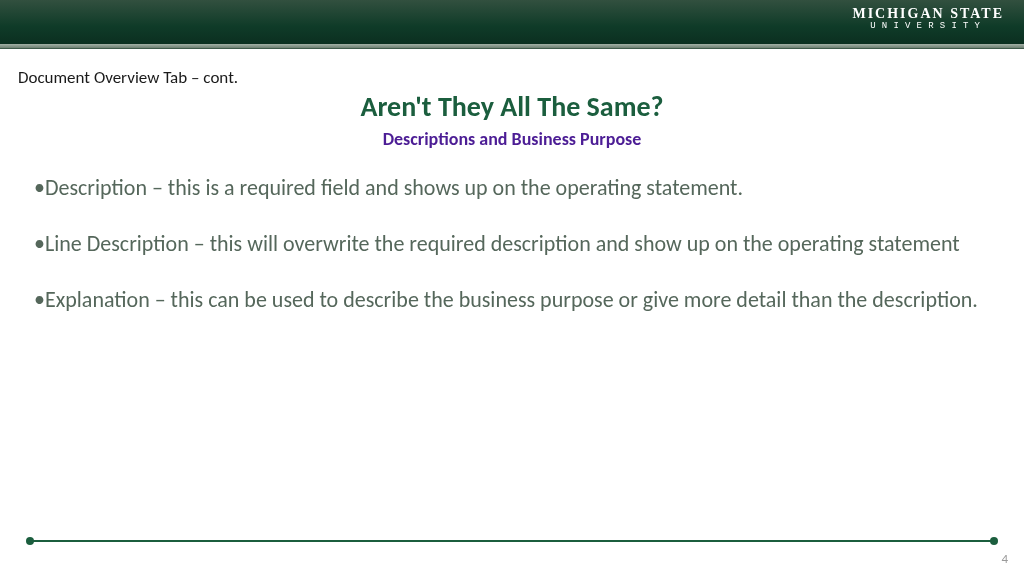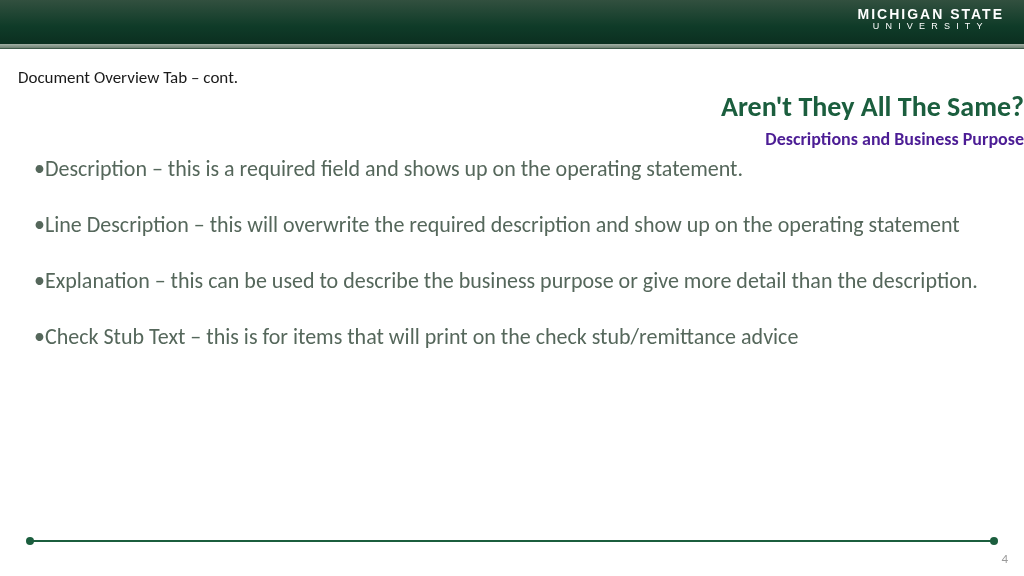--- a/index.html
+++ b/index.html
@@ -5,41 +5,41 @@
   * { margin: 0; padding: 0; box-sizing: border-box; }
   html, body { width: 1024px; height: 576px; font-family: "Segoe UI", Calibri, Arial, sans-serif; background: #fff; overflow: hidden; }
   .top-band {
     width: 1024px; height: 44px;
     background: linear-gradient(to bottom, #32503f 0%, #0f3b28 60%, #0b2f20 100%);
     position: relative;
   }
   .logo {
     position: absolute; right: 20px; top: 6px; color: #fff; text-align: center;
   }
-  .logo .l1 { font-family: Liberation Sans, sans-serif; font-weight: bold; font-size: 14px; letter-spacing: 2px; }
-  .logo .l2 { font-family: Liberation Sans, sans-serif; font-size: 9px; letter-spacing: 6.2px; margin-top: -1px; }
+  .logo .l1 { font-family: Liberation Serif, serif; font-weight: bold; font-size: 14px; letter-spacing: 2px; }
+  .logo .l2 { font-family: Liberation Mono, monospace; font-size: 9px; letter-spacing: 6.2px; margin-top: -1px; }
   .accent-line {
     width: 1024px; height: 5px;
     background: linear-gradient(to bottom, #a3b1a6 0%, #6d7f72 100%);
     border-bottom: 1px solid #3f5a4a;
   }
   .content {
     position: relative; width: 1024px; height: 527px; padding: 0;
   }
   .crumb {
     position: absolute; left: 18px; top: 18px;
     font-size: 17px; color: #1a1a1a;
   }
   .headline {
-    position: absolute; left: 0; right: 0; top: 40px; text-align: right;
+    position: absolute; left: 0; right: 0; top: 40px; text-align: center;
   }
   .headline h1 { color: #1b5e3e; font-size: 28px; font-weight: 600; }
   .headline h2 { color: #4c1d95; font-size: 18px; font-weight: 600; margin-top: 4px; }
   .bullets {
-    position: absolute; left: 34px; right: 30px; top: 107px;
+    position: absolute; left: 34px; right: 30px; top: 126px;
     color: #55675b; font-size: 22px; line-height: 1.18;
   }
   .bullets li {
     list-style: none; text-align: justify; margin-bottom: 30px;
     position: relative; padding-left: 0;
   }
   .bullets li::before {
     content: "•"; color: #55675b; font-size: 22px; display: inline;
   }
   .bottom-rule {
@@ -75,21 +75,20 @@
 
   <div class="headline">
     <h1>Aren't They All The Same?</h1>
     <h2>Descriptions and Business Purpose</h2>
   </div>
 
   <ul class="bullets">
     <li>Description – this is a required field and shows up on the operating statement.</li>
     <li>Line Description – this will overwrite the required description and show up on the operating statement</li>
     <li>Explanation – this can be used to describe the business purpose or give more detail than the description.</li>
-    <li>Check Stub Text – this is for items that will print on the check stub/remittance advice</li>
   </ul>
 
   <div class="bottom-rule">
     <div class="bar">
       <div class="dot left"></div>
       <div class="dot right"></div>
     </div>
   </div>
 
   <div class="pagenum">4</div>

